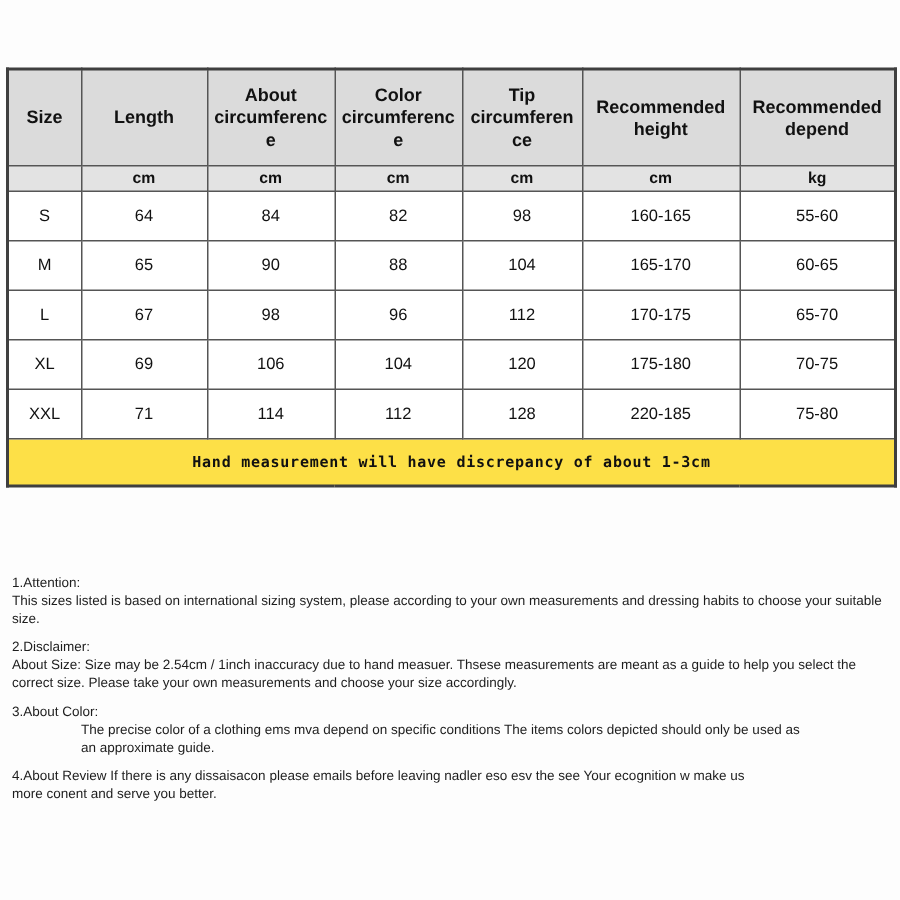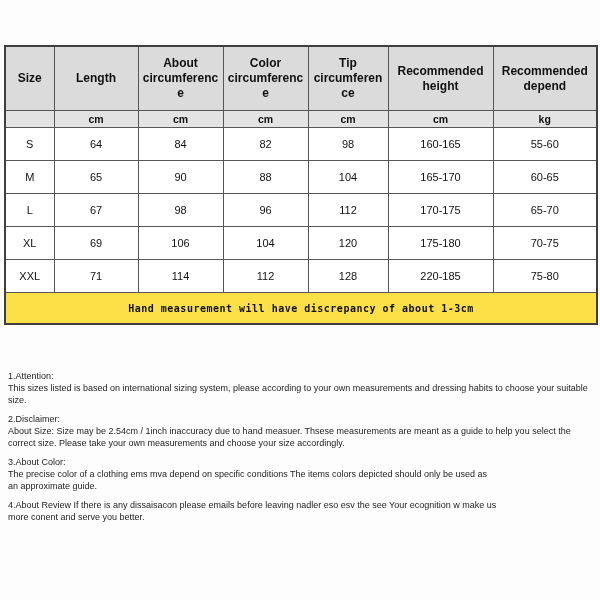--- a/index.html
+++ b/index.html
@@ -49,29 +49,29 @@
   .size-table tfoot td{
     height:30px;
     font-family:"DejaVu Sans Mono",monospace;
     font-weight:bold;
     font-size:10px;
     letter-spacing:0.5px;
     background:#fde047;
   }
   .notes{
     position:absolute;
-    left:8px; top:370px;
+    left:8px; top:382px;
     width:588px;
     font-size:9px;
     line-height:12px;
     color:#1d1d1d;
   }
   .note{margin:0 0 7px 0;}
   .note-heading{font-weight:normal;}
-  .note-3 .note-body{max-width:480px;}
+  .note-3 .note-body{max-width:480px;margin-left:46px;}
   .note-4 .note-body{max-width:495px;margin-top:7px;}
 </style>
 </head>
 <body>
 
 <table class="size-table">
   <colgroup>
     <col style="width:49px">
       <col style="width:84px">
       <col style="width:85px">

